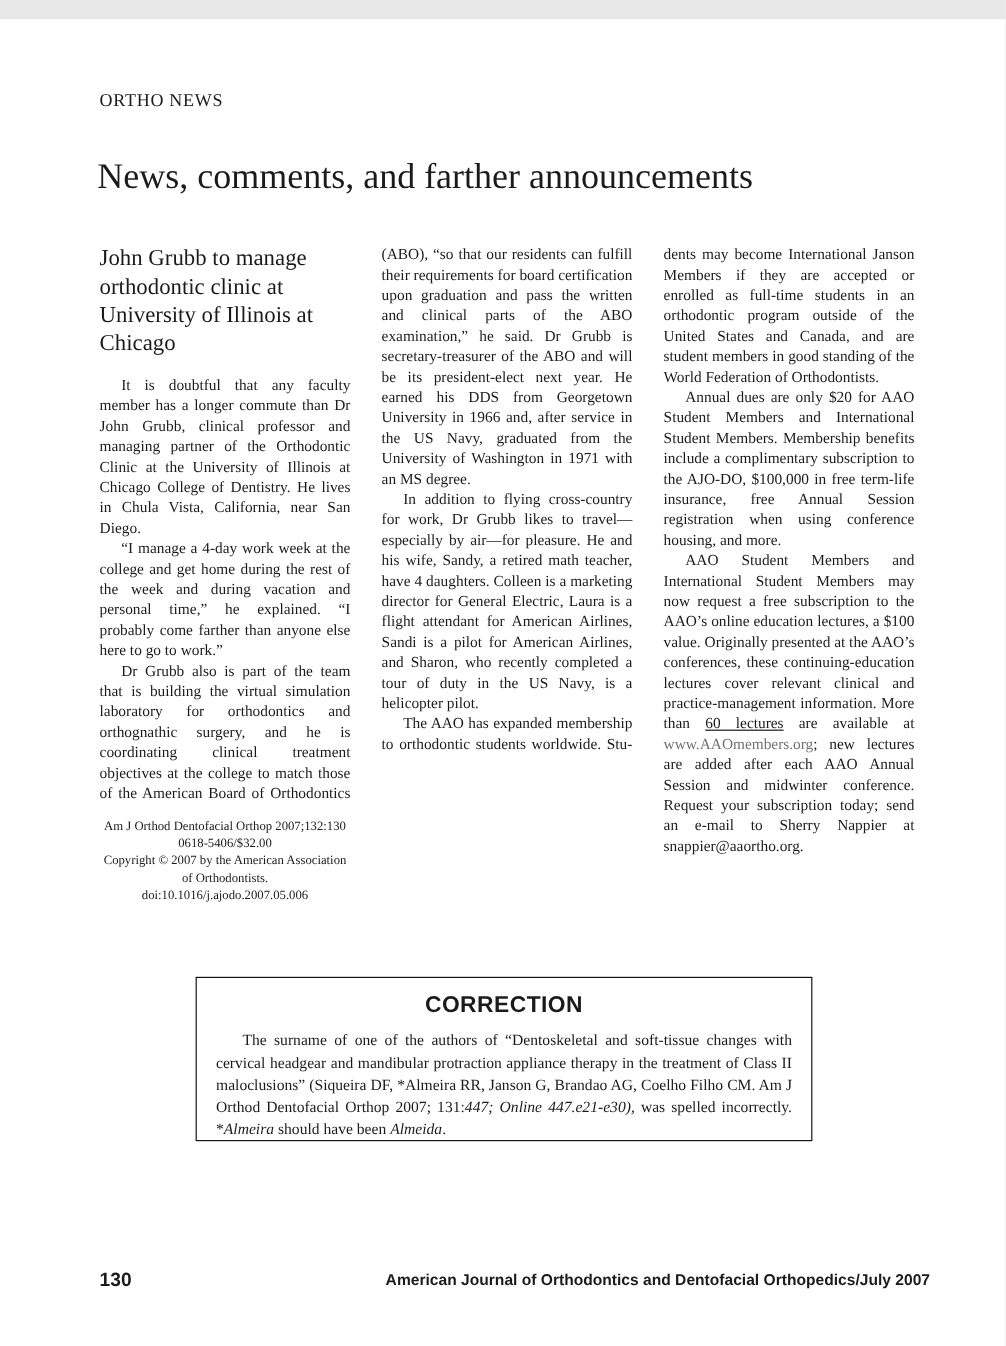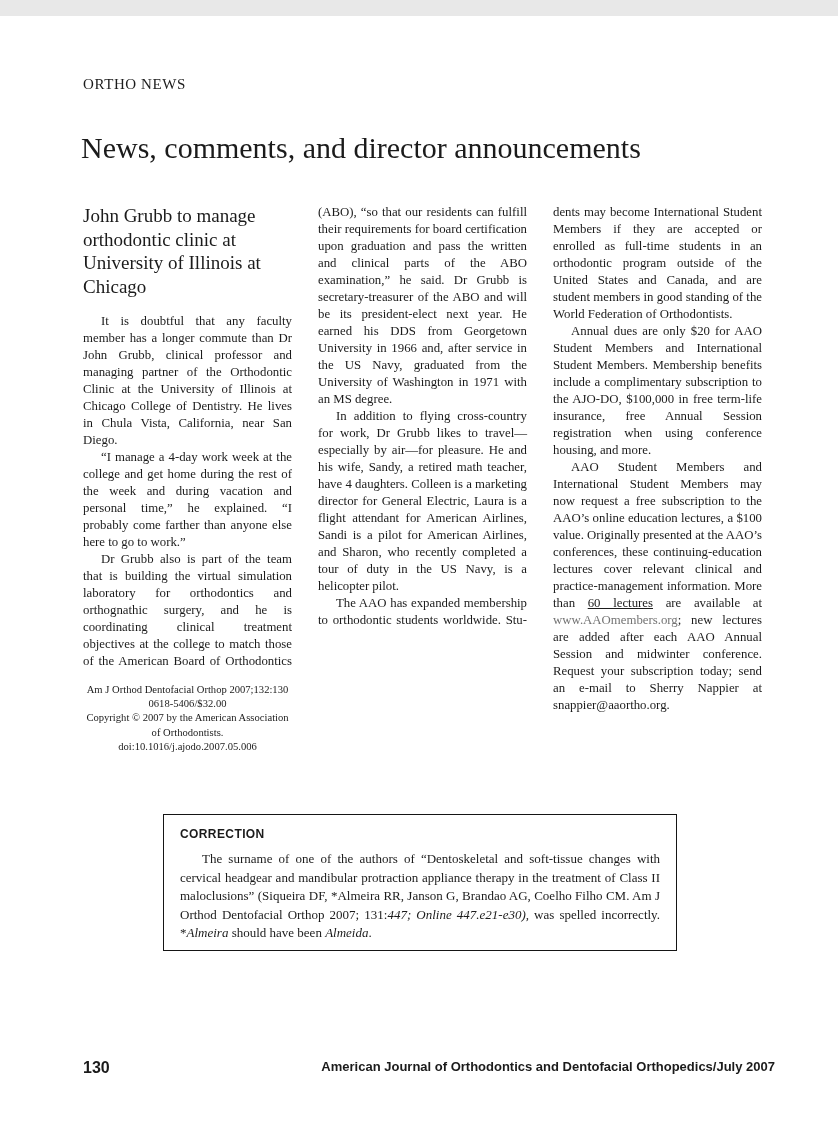--- a/index.html
+++ b/index.html
@@ -77,23 +77,24 @@
     position: absolute;
     left: 163px;
     top: 798px;
     width: 514px;
     height: 137px;
     border: 1.6px solid #151515;
     box-sizing: border-box;
     padding: 10px 16px 0 16px;
   }
   .correction-title {
+    text-align: center;
     font-family: "Liberation Sans", sans-serif;
     font-weight: bold;
-    font-size: 12px;
+    font-size: 19px;
     letter-spacing: 0.4px;
     margin: 2px 0 9px 0;
   }
   .correction-body {
     font-size: 13px;
     line-height: 18.6px;
     text-align: justify;
     text-indent: 22px;
   }
   .correction-body .ital { font-style: italic; }
@@ -114,21 +115,21 @@
     font-size: 13px;
   }
 </style>
 </head>
 <body>
 
 <div class="page">
 
   <div class="kicker">ORTHO NEWS</div>
 
-  <h1 class="page-title">News, comments, and director announcements</h1>
+  <h1 class="page-title">News, comments, and farther announcements</h1>
 
   <div class="columns">
 
     <div class="col">
       <h2 class="col-heading">John Grubb to manage orthodontic clinic at University of Illinois at Chicago</h2>
       <p>It is doubtful that any faculty member has a longer commute than Dr John Grubb, clinical professor and managing partner of the Orthodontic Clinic at the University of Illinois at Chicago College of Dentistry. He lives in Chula Vista, California, near San Diego.</p>
       <p>“I manage a 4-day work week at the college and get home during the rest of the week and during vacation and personal time,” he explained. “I probably come farther than anyone else here to go to work.”</p>
       <p class="cont">Dr Grubb also is part of the team that is building the virtual simulation laboratory for orthodontics and orthognathic surgery, and he is coordinating clinical treatment objectives at the college to match those of the American Board of Orthodontics</p>
       <div class="citation">
         <div>Am J Orthod Dentofacial Orthop 2007;132:130</div>
@@ -138,21 +139,21 @@
       </div>
     </div>
 
     <div class="col">
       <p class="no-indent">(ABO), “so that our residents can fulfill their requirements for board certification upon graduation and pass the written and clinical parts of the ABO examination,” he said. Dr Grubb is secretary-treasurer of the ABO and will be its president-elect next year. He earned his DDS from Georgetown University in 1966 and, after service in the US Navy, graduated from the University of Washington in 1971 with an MS degree.</p>
       <p>In addition to flying cross-country for work, Dr Grubb likes to travel—especially by air—for pleasure. He and his wife, Sandy, a retired math teacher, have 4 daughters. Colleen is a marketing director for General Electric, Laura is a flight attendant for American Airlines, Sandi is a pilot for American Airlines, and Sharon, who recently completed a tour of duty in the US Navy, is a helicopter pilot.</p>
       <p class="cont">The AAO has expanded membership to orthodontic students worldwide. Stu-</p>
     </div>
 
     <div class="col">
-      <p class="no-indent">dents may become International Student Members if they are accepted or enrolled as full-time students in an orthodontic program outside of the United States and Canada, and are student members in good standing of the World Federation of Orthodontists.</p>
+      <p class="no-indent">dents may become International Janson Members if they are accepted or enrolled as full-time students in an orthodontic program outside of the United States and Canada, and are student members in good standing of the World Federation of Orthodontists.</p>
       <p>Annual dues are only $20 for AAO Student Members and International Student Members. Membership benefits include a complimentary subscription to the AJO-DO, $100,000 in free term-life insurance, free Annual Session registration when using conference housing, and more.</p>
       <p><span>AAO Student Members and International Student Members may now request a free subscription to the AAO’s online education lectures, a $100 value. Originally presented at the AAO’s conferences, these continuing-education lectures cover relevant clinical and practice-management information. More than </span><span class="link-underline">60 lectures</span><span> are available at </span><span class="link-blue">www.AAOmembers.org</span><span>; new lectures are added after each AAO Annual Session and midwinter conference. Request your subscription today; send an e-mail to Sherry Nappier at snappier@aaortho.org.</span></p>
     </div>
 
   </div>
 
   <div class="correction-box">
     <div class="correction-title">CORRECTION</div>
     <div class="correction-body"><span>The surname of one of the authors of “Dentoskeletal and soft-tissue changes with cervical headgear and mandibular protraction appliance therapy in the treatment of Class II maloclusions” (Siqueira DF, *Almeira RR, Janson G, Brandao AG, Coelho Filho CM. Am J Orthod Dentofacial Orthop 2007; 131:</span><span class="ital">447; Online 447.e21-e30),</span><span> was spelled incorrectly. *</span><span class="ital">Almeira</span><span> should have been </span><span class="ital">Almeida</span><span>.</span></div>
   </div>

